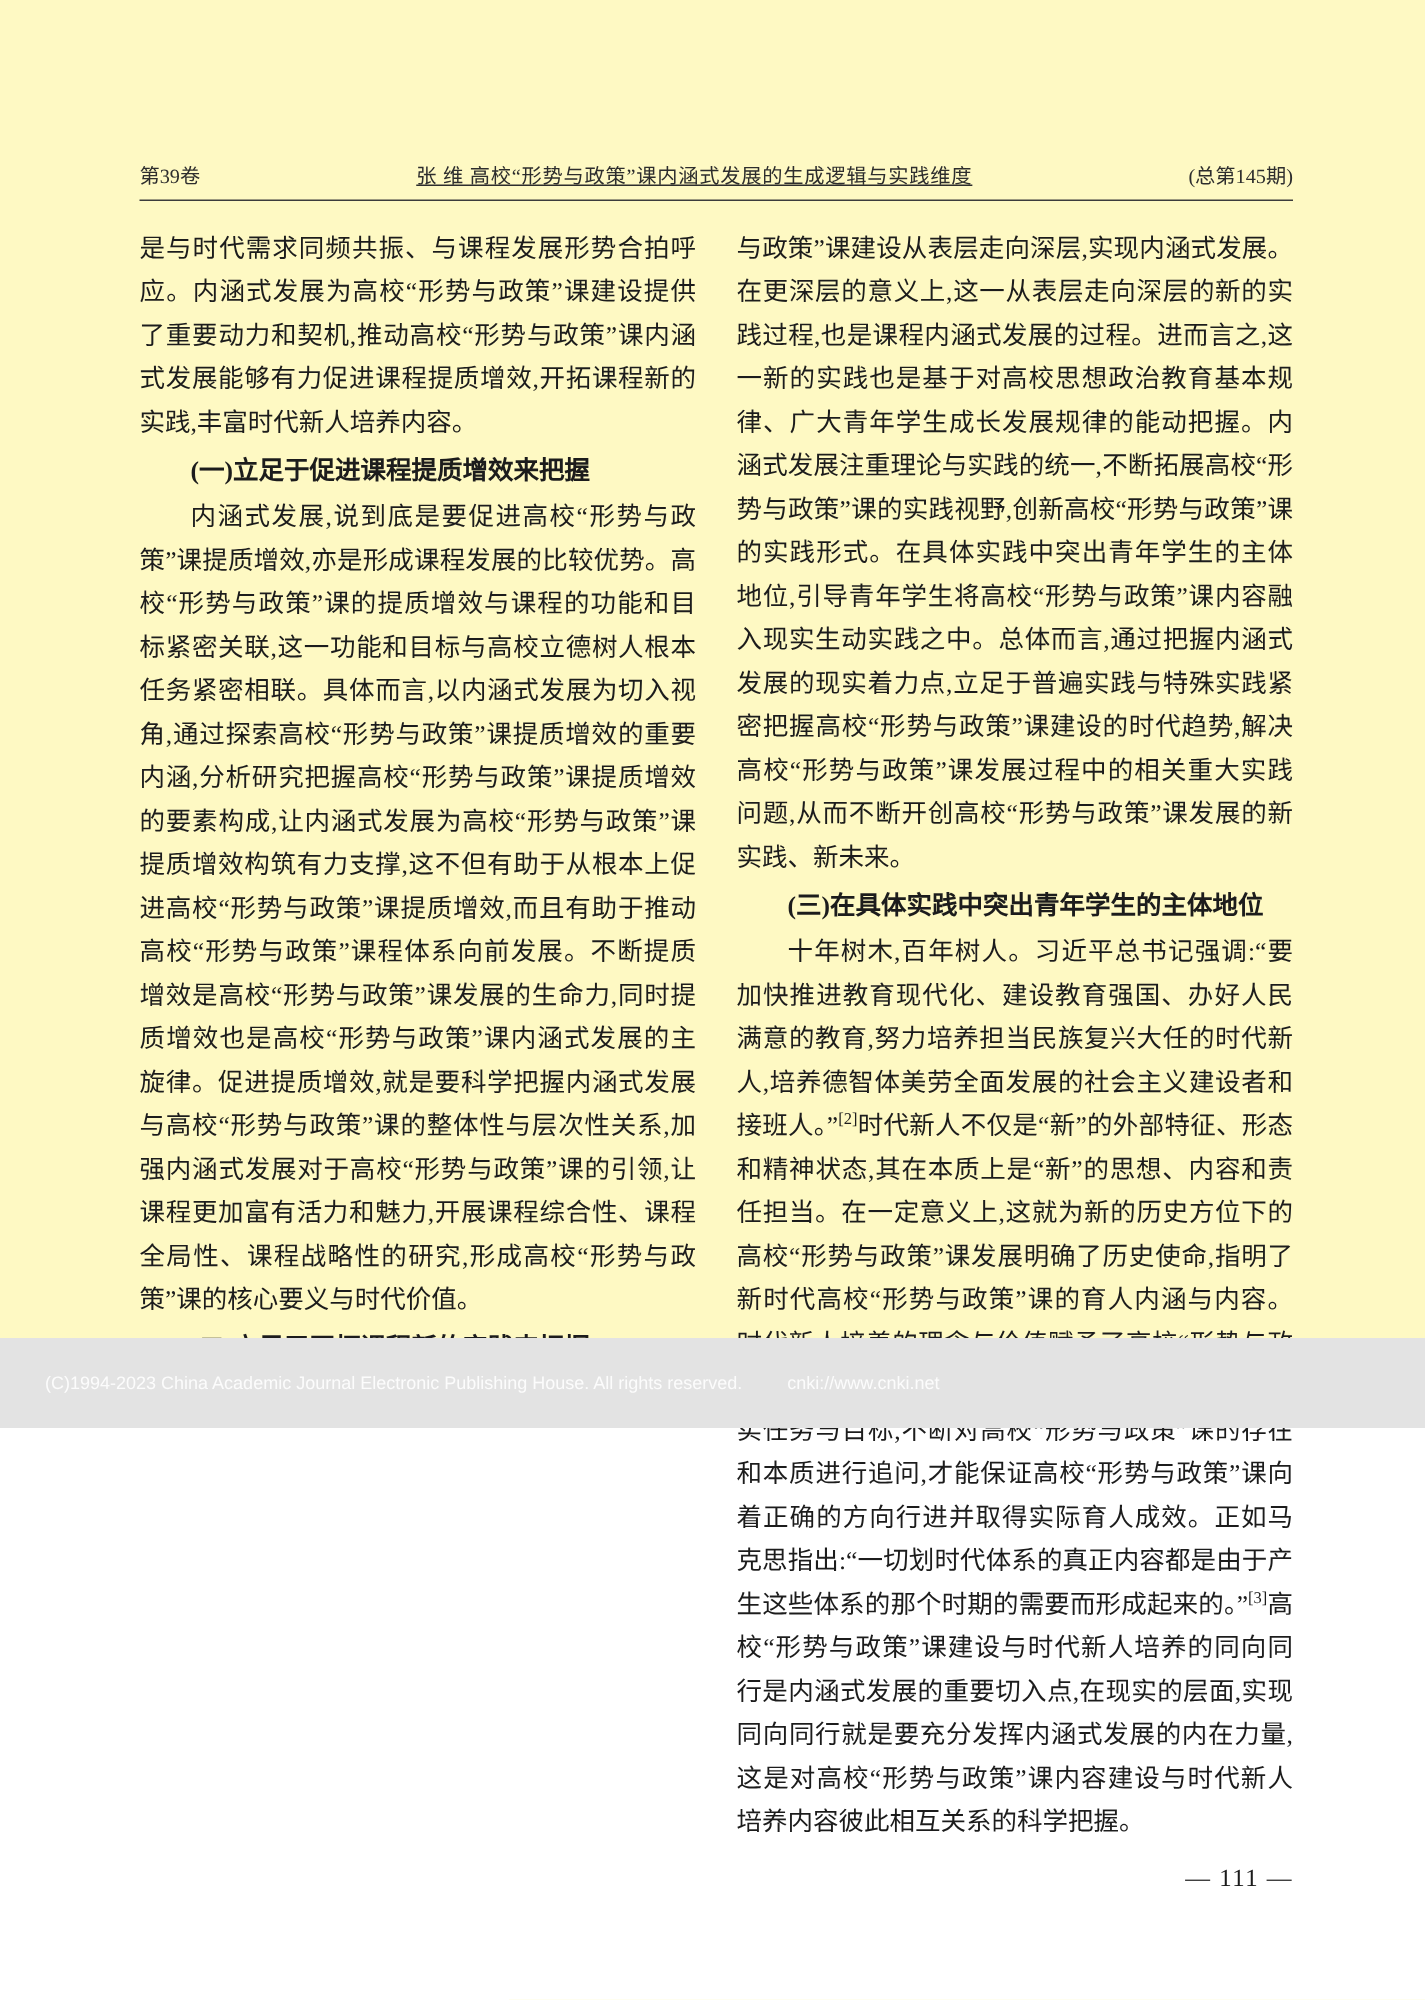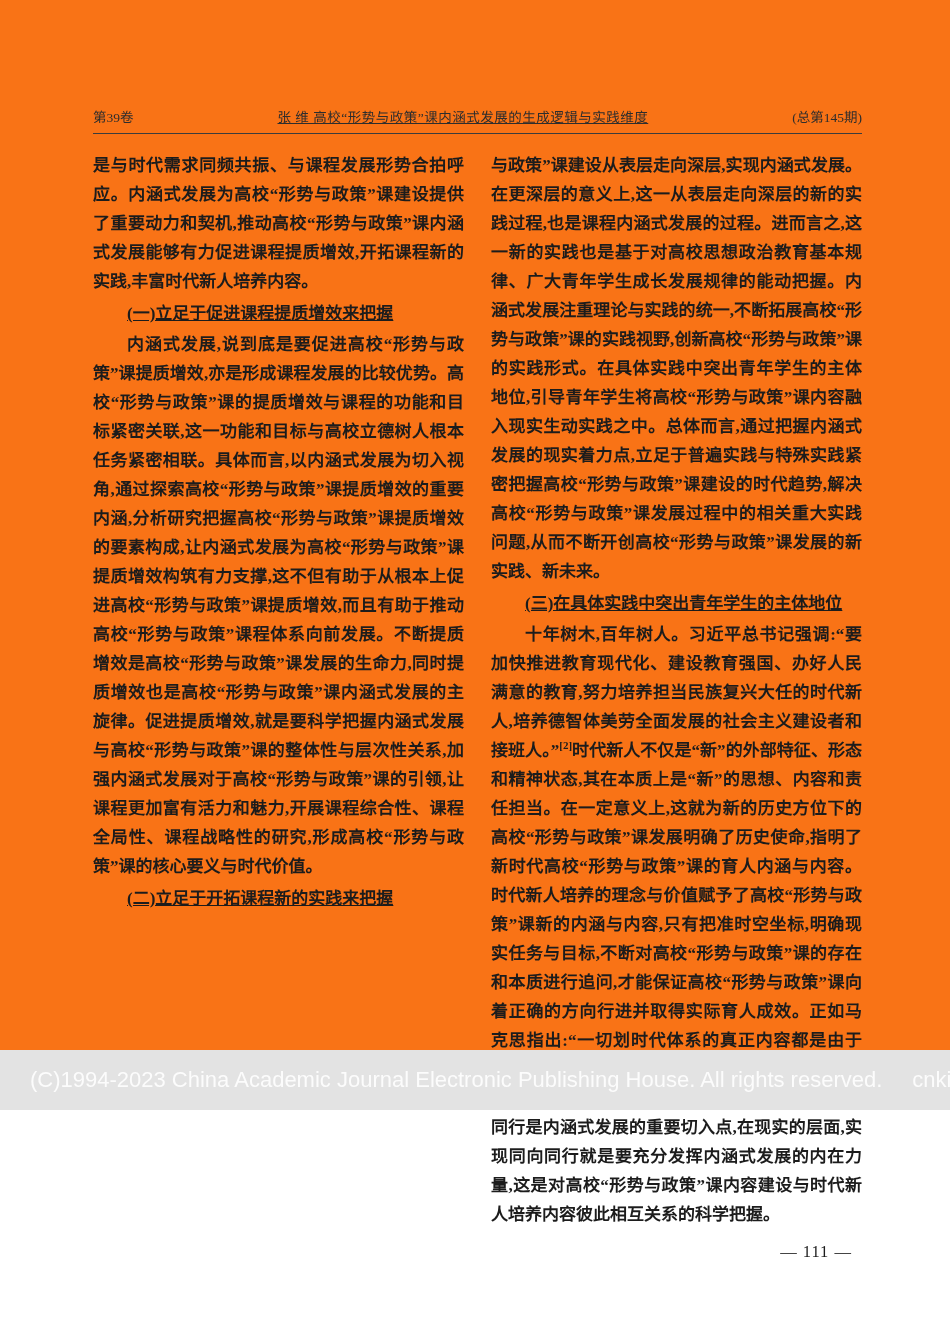--- a/index.html
+++ b/index.html
@@ -3,21 +3,21 @@
 <meta charset="utf-8">
 <style>
   * { margin: 0; padding: 0; box-sizing: border-box; }
   html, body {
     width: 950px; height: 1333px;
     background: #ffffff;
     font-family: "Liberation Serif", "DejaVu Serif", serif;
     color: #1c1c1c;
     overflow: hidden;
   }
-  .page { position: absolute; inset: 0; width: 950px; height: 1110px; background: #f97316; }
+  .page { position: absolute; inset: 0; width: 950px; height: 952px; background: #fef9c3; }
 
   .page-header {
     position: absolute; top: 106px; left: 93px; right: 88px;
     display: flex; justify-content: space-between; align-items: baseline;
     font-size: 13.5px; color: #2d2d2d; white-space: nowrap;
   }
   .page-header .center { flex: 1; text-align: center; letter-spacing: 0.5px; text-decoration: underline; }
   .header-rule {
     position: absolute; top: 133px; left: 93px; right: 88px;
     border-top: 1.5px solid #3c3c3c;
@@ -25,39 +25,39 @@
 
   .columns {
     position: absolute; top: 151px; left: 93px; right: 88px;
     display: flex; gap: 27px;
   }
   .column {
     flex: 1 1 0; min-width: 0;
     font-size: 17px; line-height: 29px;
     text-align: justify; text-justify: inter-ideograph;
   }
-  .para { text-indent: 2em; font-weight: bold; }
+  .para { text-indent: 2em; }
   .para.no-indent { text-indent: 0; }
   .section-heading {
     font-weight: bold; font-size: 17px; line-height: 29px;
-    text-indent: 2em; margin: 3px 0 2px 0; text-decoration: underline;
+    text-indent: 2em; margin: 3px 0 2px 0;
   }
   sup { font-size: 11px; line-height: 0; }
 
   .page-number {
-    position: absolute; top: 1242px; right: 98px;
+    position: absolute; top: 1242px; right: 88px;
     font-size: 16.5px; letter-spacing: 1px; color: #1c1c1c;
   }
 
   .watermark {
     position: absolute; left: 0; right: 0; bottom: 0; height: 60px;
     background: #e3e3e3;
     color: #fcfcfc;
     font-family: "Liberation Sans", "DejaVu Sans", sans-serif;
-    font-size: 22px;
+    font-size: 12px;
     display: flex; align-items: center;
     padding: 0 30px; gap: 30px; white-space: nowrap; text-align: right;
   }
   .watermark .url { color: #fcfcfc; text-decoration: none; }
 </style>
 </head>
 <body>
 
 <div class="page">
 

